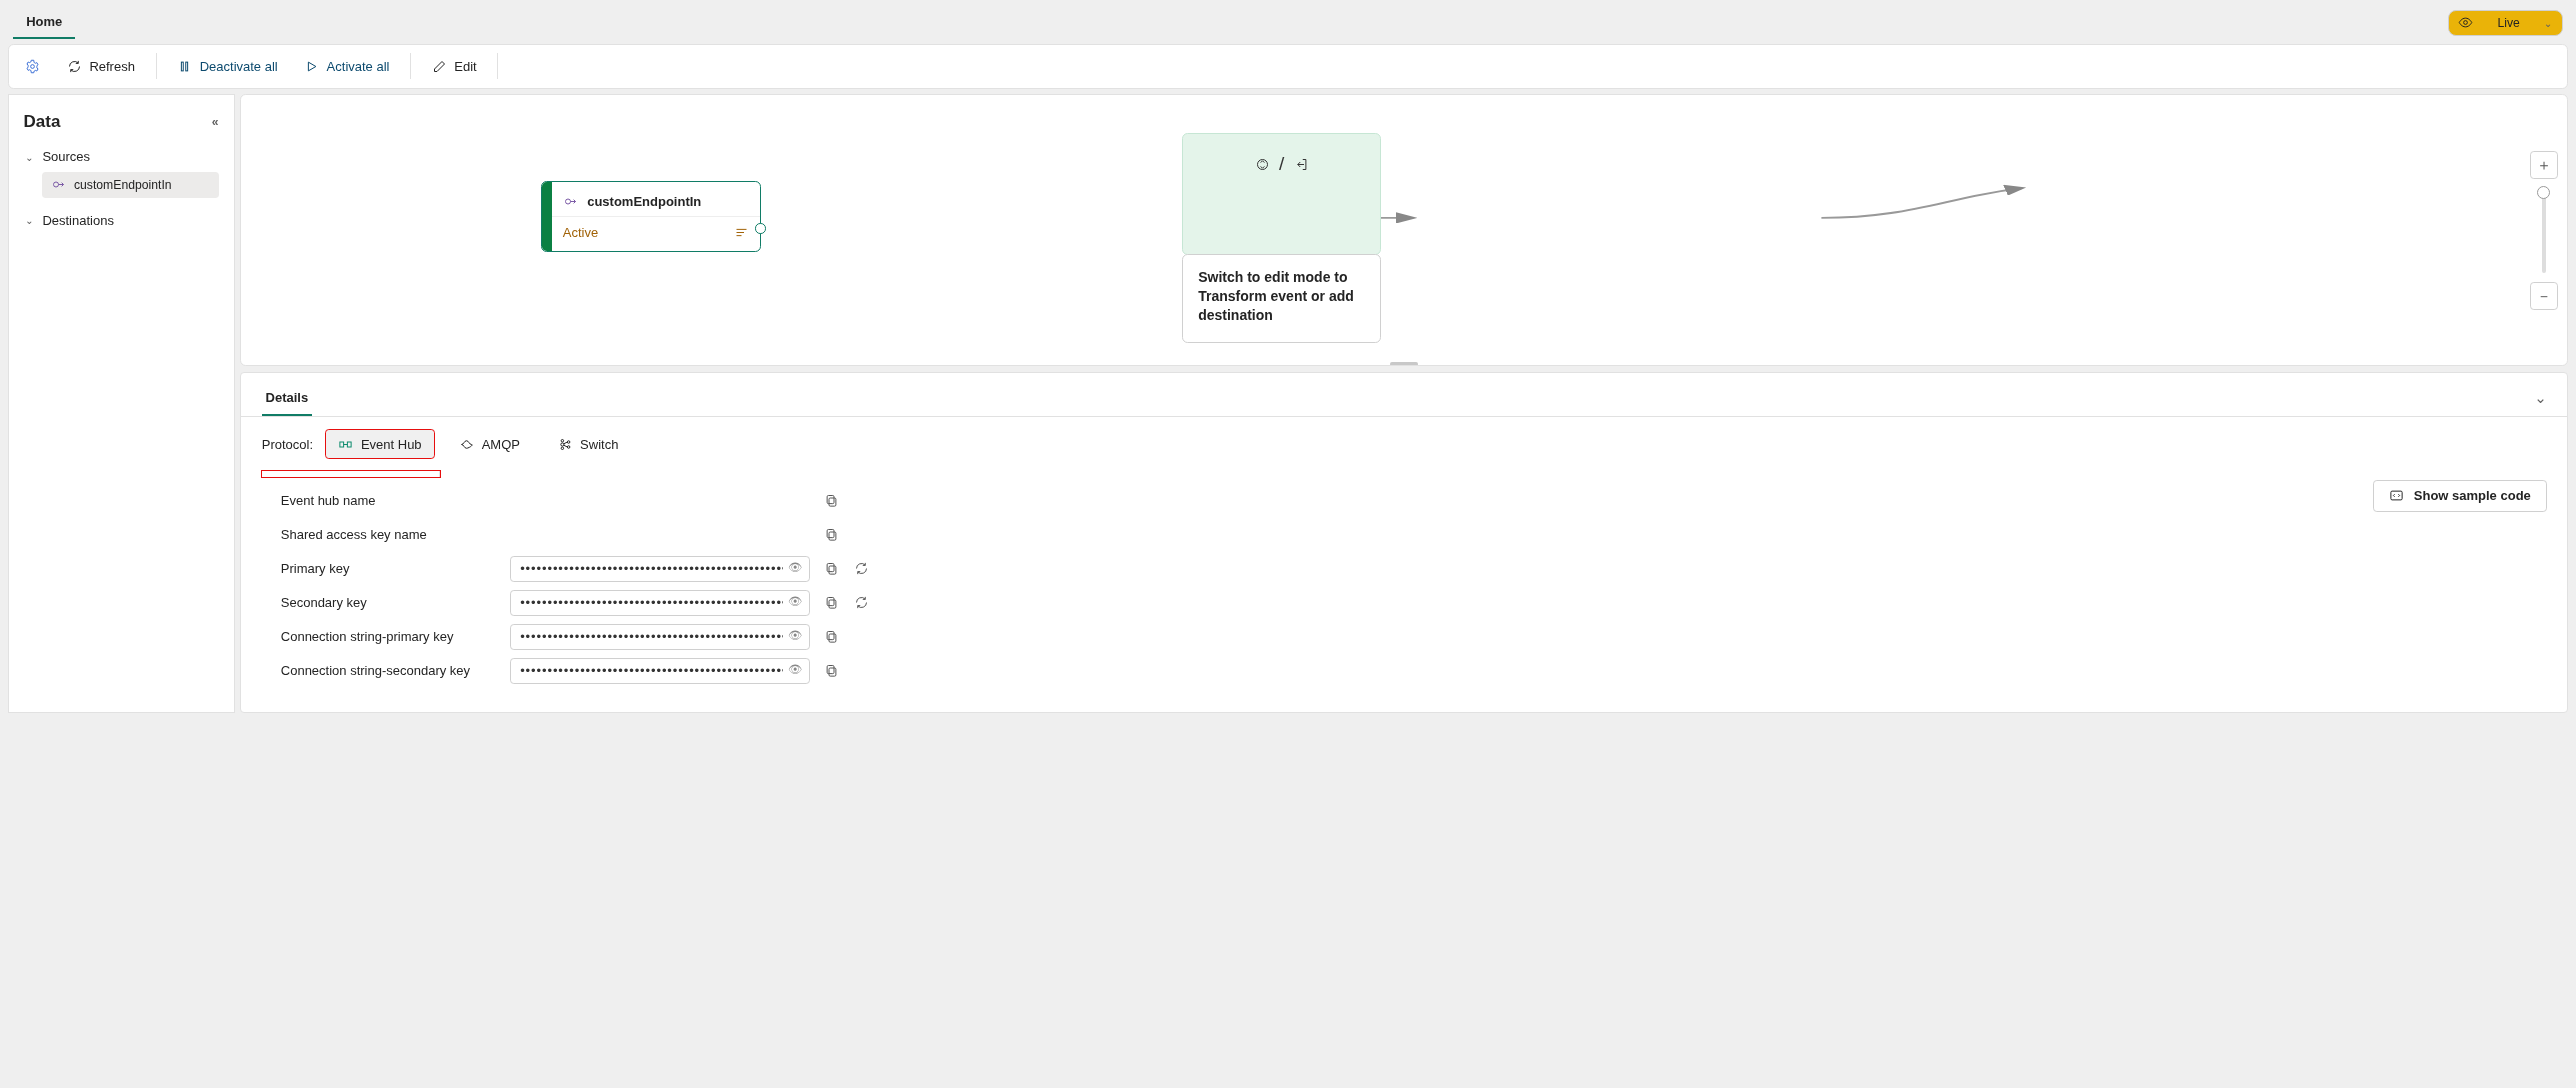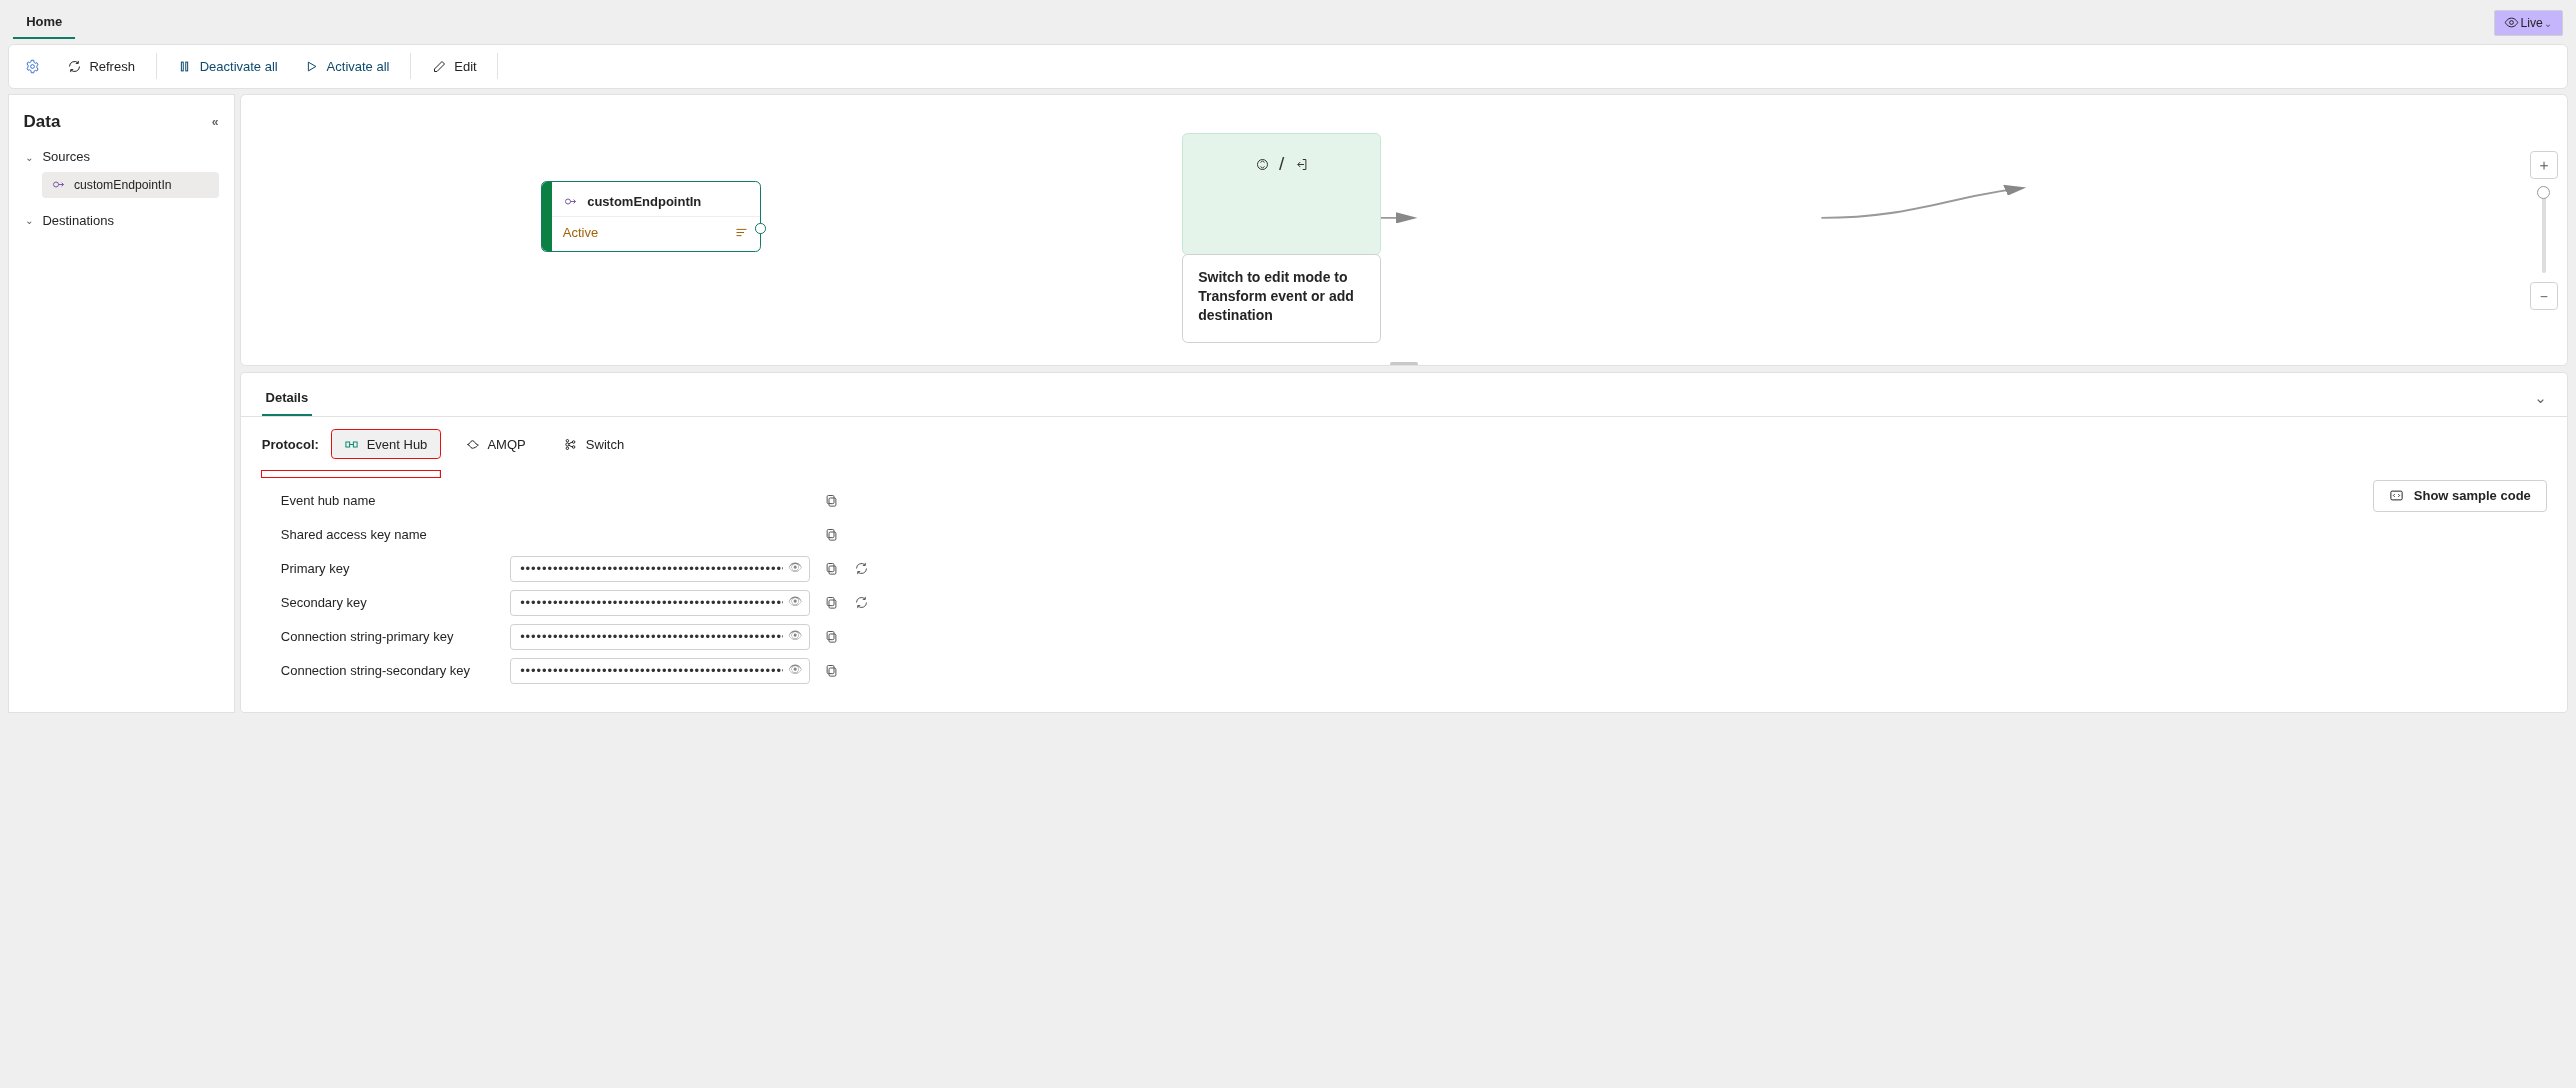--- a/index.html
+++ b/index.html
@@ -16,21 +16,21 @@
     --hl-red:#e60e0e;
   }
   html,body{margin:0;padding:0;font-family:"Segoe UI",Arial,sans-serif;font-size:13px;color:var(--text);background:#efefef;}
   *{box-sizing:border-box;}
   .shell{background:#efefef;padding:3.8px;}
   
   .tabstrip{display:flex;align-items:center;height:38px;padding:0 9.4px;}
   .tab{padding:7.5px 13px;font-weight:600;border-bottom:2.8px solid transparent;cursor:pointer;}
   .tab.active{border-bottom-color:var(--teal);}
   .spacer{flex:1;}
-  .live-box{display:inline-flex;align-items:center;gap:1px;background:#c4b5fd;border:0.9px solid var(--border2);border-radius:2px;padding:4.7px 9.4px;font-size:12.2px;cursor:pointer;}
+  .live-box{display:inline-flex;align-items:center;gap:24px;background:#eab308;border:0.9px solid var(--border2);border-radius:8px;padding:4.7px 9.4px;font-size:12.2px;cursor:pointer;}
   .chev{font-size:10.3px;color:var(--muted);}
   
   .toolbar{display:flex;align-items:center;height:45px;background:#fff;border:0.9px solid var(--border);border-radius:5.6px;margin:1.9px 3.8px 0 3.8px;padding:0 5.6px;gap:3.8px;}
   .tbtn{display:inline-flex;align-items:center;gap:7.5px;padding:6.6px 11.3px;border-radius:3.8px;cursor:pointer;color:var(--text);}
   .tbtn.disabled{color:#0c4a6e;align-items:center;}
   .tbtn svg{width:15px;height:15px;}
   .sep{width:0.9px;height:26px;background:var(--border);margin:0 5.6px;}
   
   .main{display:flex;position:relative;margin:5.6px 3.8px 3.8px 3.8px;}
   
@@ -61,21 +61,21 @@
   .zbtn{width:28px;height:28px;border:0.9px solid var(--border2);border-radius:3.8px;background:#fff;display:flex;align-items:center;justify-content:center;cursor:pointer;font-size:15px;color:#555;}
   .ztrack{width:3.8px;height:84px;background:#ddd;border-radius:1.9px;position:relative;margin:3.8px 0;}
   .ztrack .knob{width:13px;height:13px;border:1.9px solid #999;background:#fff;border-radius:50%;position:absolute;left:-4.7px;top:-2.8px;}
   .drag-handle{position:absolute;left:50%;bottom:-0.9px;transform:translateX(-50%);width:28px;height:3.8px;background:#c8c8c8;border-radius:1.9px;}
   
   .details{background:#fff;border:0.9px solid var(--border);border-radius:4px;margin-top:5.6px;padding:0 0 17px;}
   .details-tabs{display:flex;align-items:center;padding:7.5px 20.6px 0;border-bottom:0.9px solid var(--border);}
   .dtab{padding:9.4px 3.8px;margin-right:22.5px;font-weight:600;border-bottom:2.8px solid transparent;cursor:pointer;}
   .dtab.active{border-bottom-color:var(--teal);}
   .proto-row{display:flex;align-items:center;gap:13px;padding:13px 20.6px;font-size:13px;}
-  .proto-row .lab{font-weight:700;}
+  .proto-row .lab{font-weight:400;}
   .pbtn{display:inline-flex;align-items:center;gap:7.5px;padding:5.6px 11.3px;border-radius:3.8px;border:0.9px solid transparent;cursor:pointer;}
   .pbtn.sel{background:#f0f0f0;}
   .hl{outline:1.9px solid var(--hl-red);outline-offset:0.9px;}
   .details-body{display:flex;padding:0 20.6px;}
   .side-tabs{width:178px;padding-top:5.6px;border-right:0.9px solid var(--border);}
   .stab{padding:9.4px 9.4px;cursor:pointer;border-left:2.8px solid transparent;font-size:13px;color:#333;}
   .stab.active{border-left-color:var(--teal);font-weight:600;}
   .form{flex:1;padding:7.5px 19px;position:relative;}
   .frow{display:flex;align-items:center;height:34px;gap:13px;}
   .frow .flab{width:216px;font-size:13px;}

